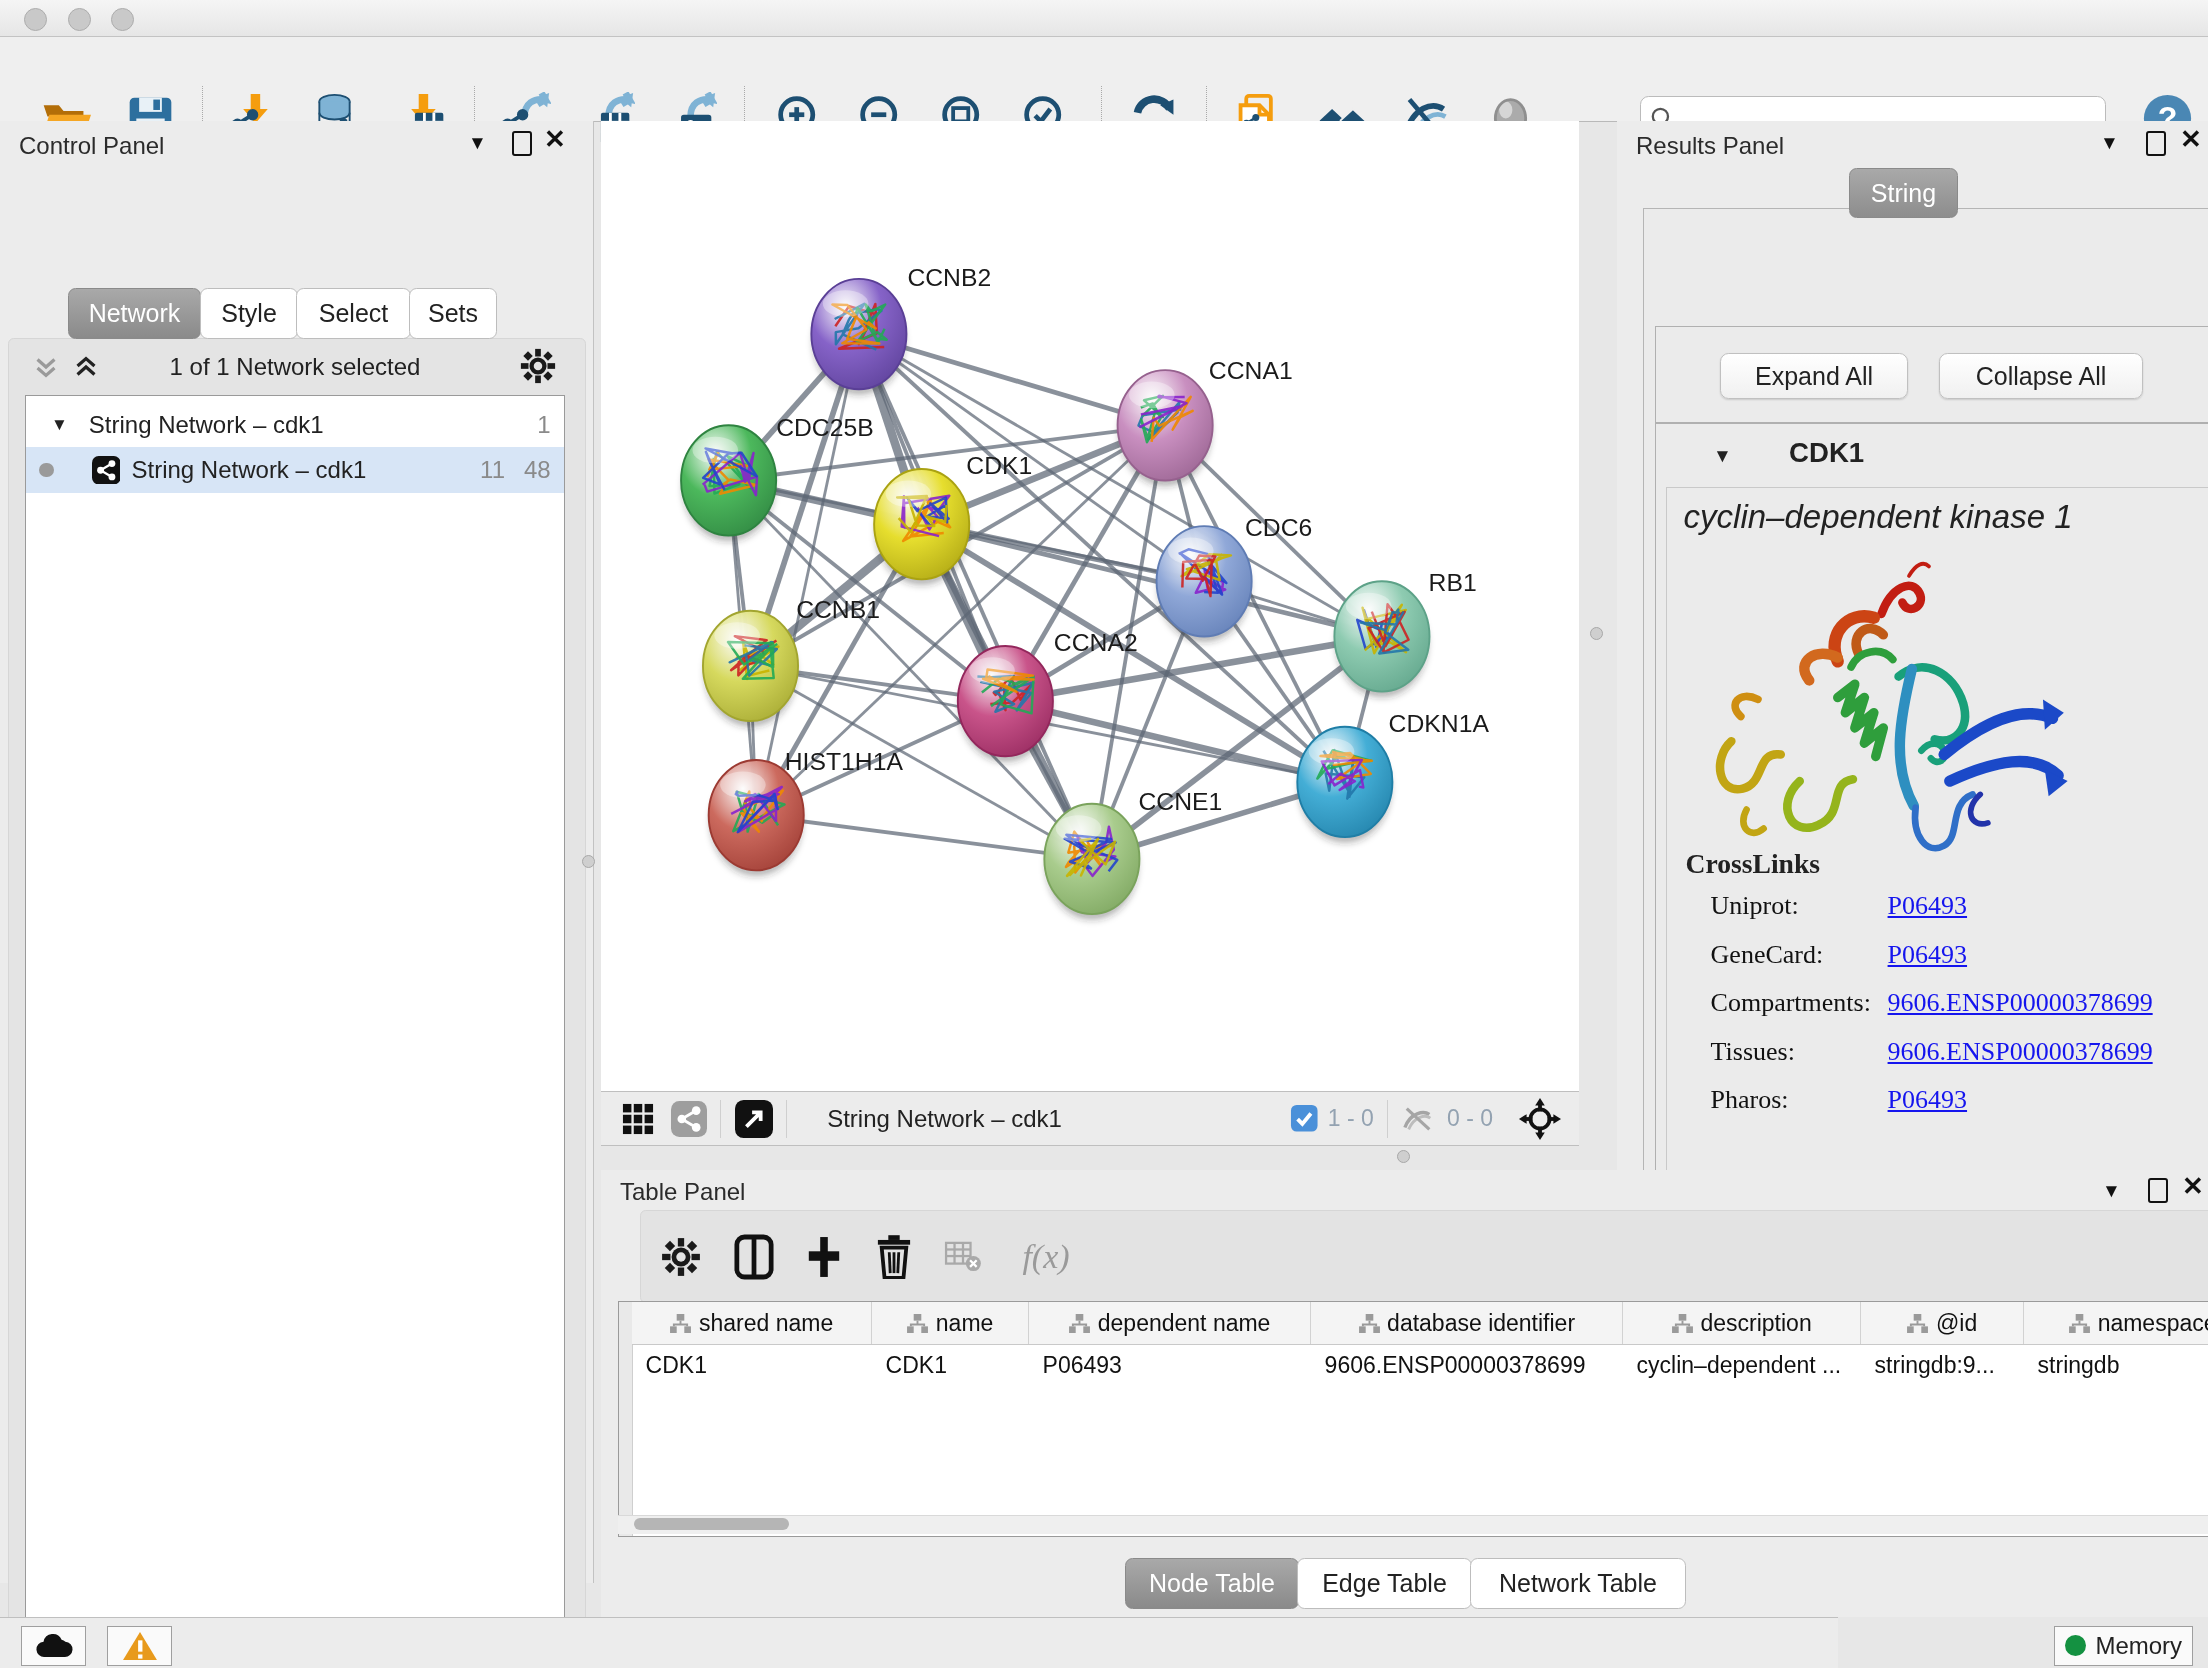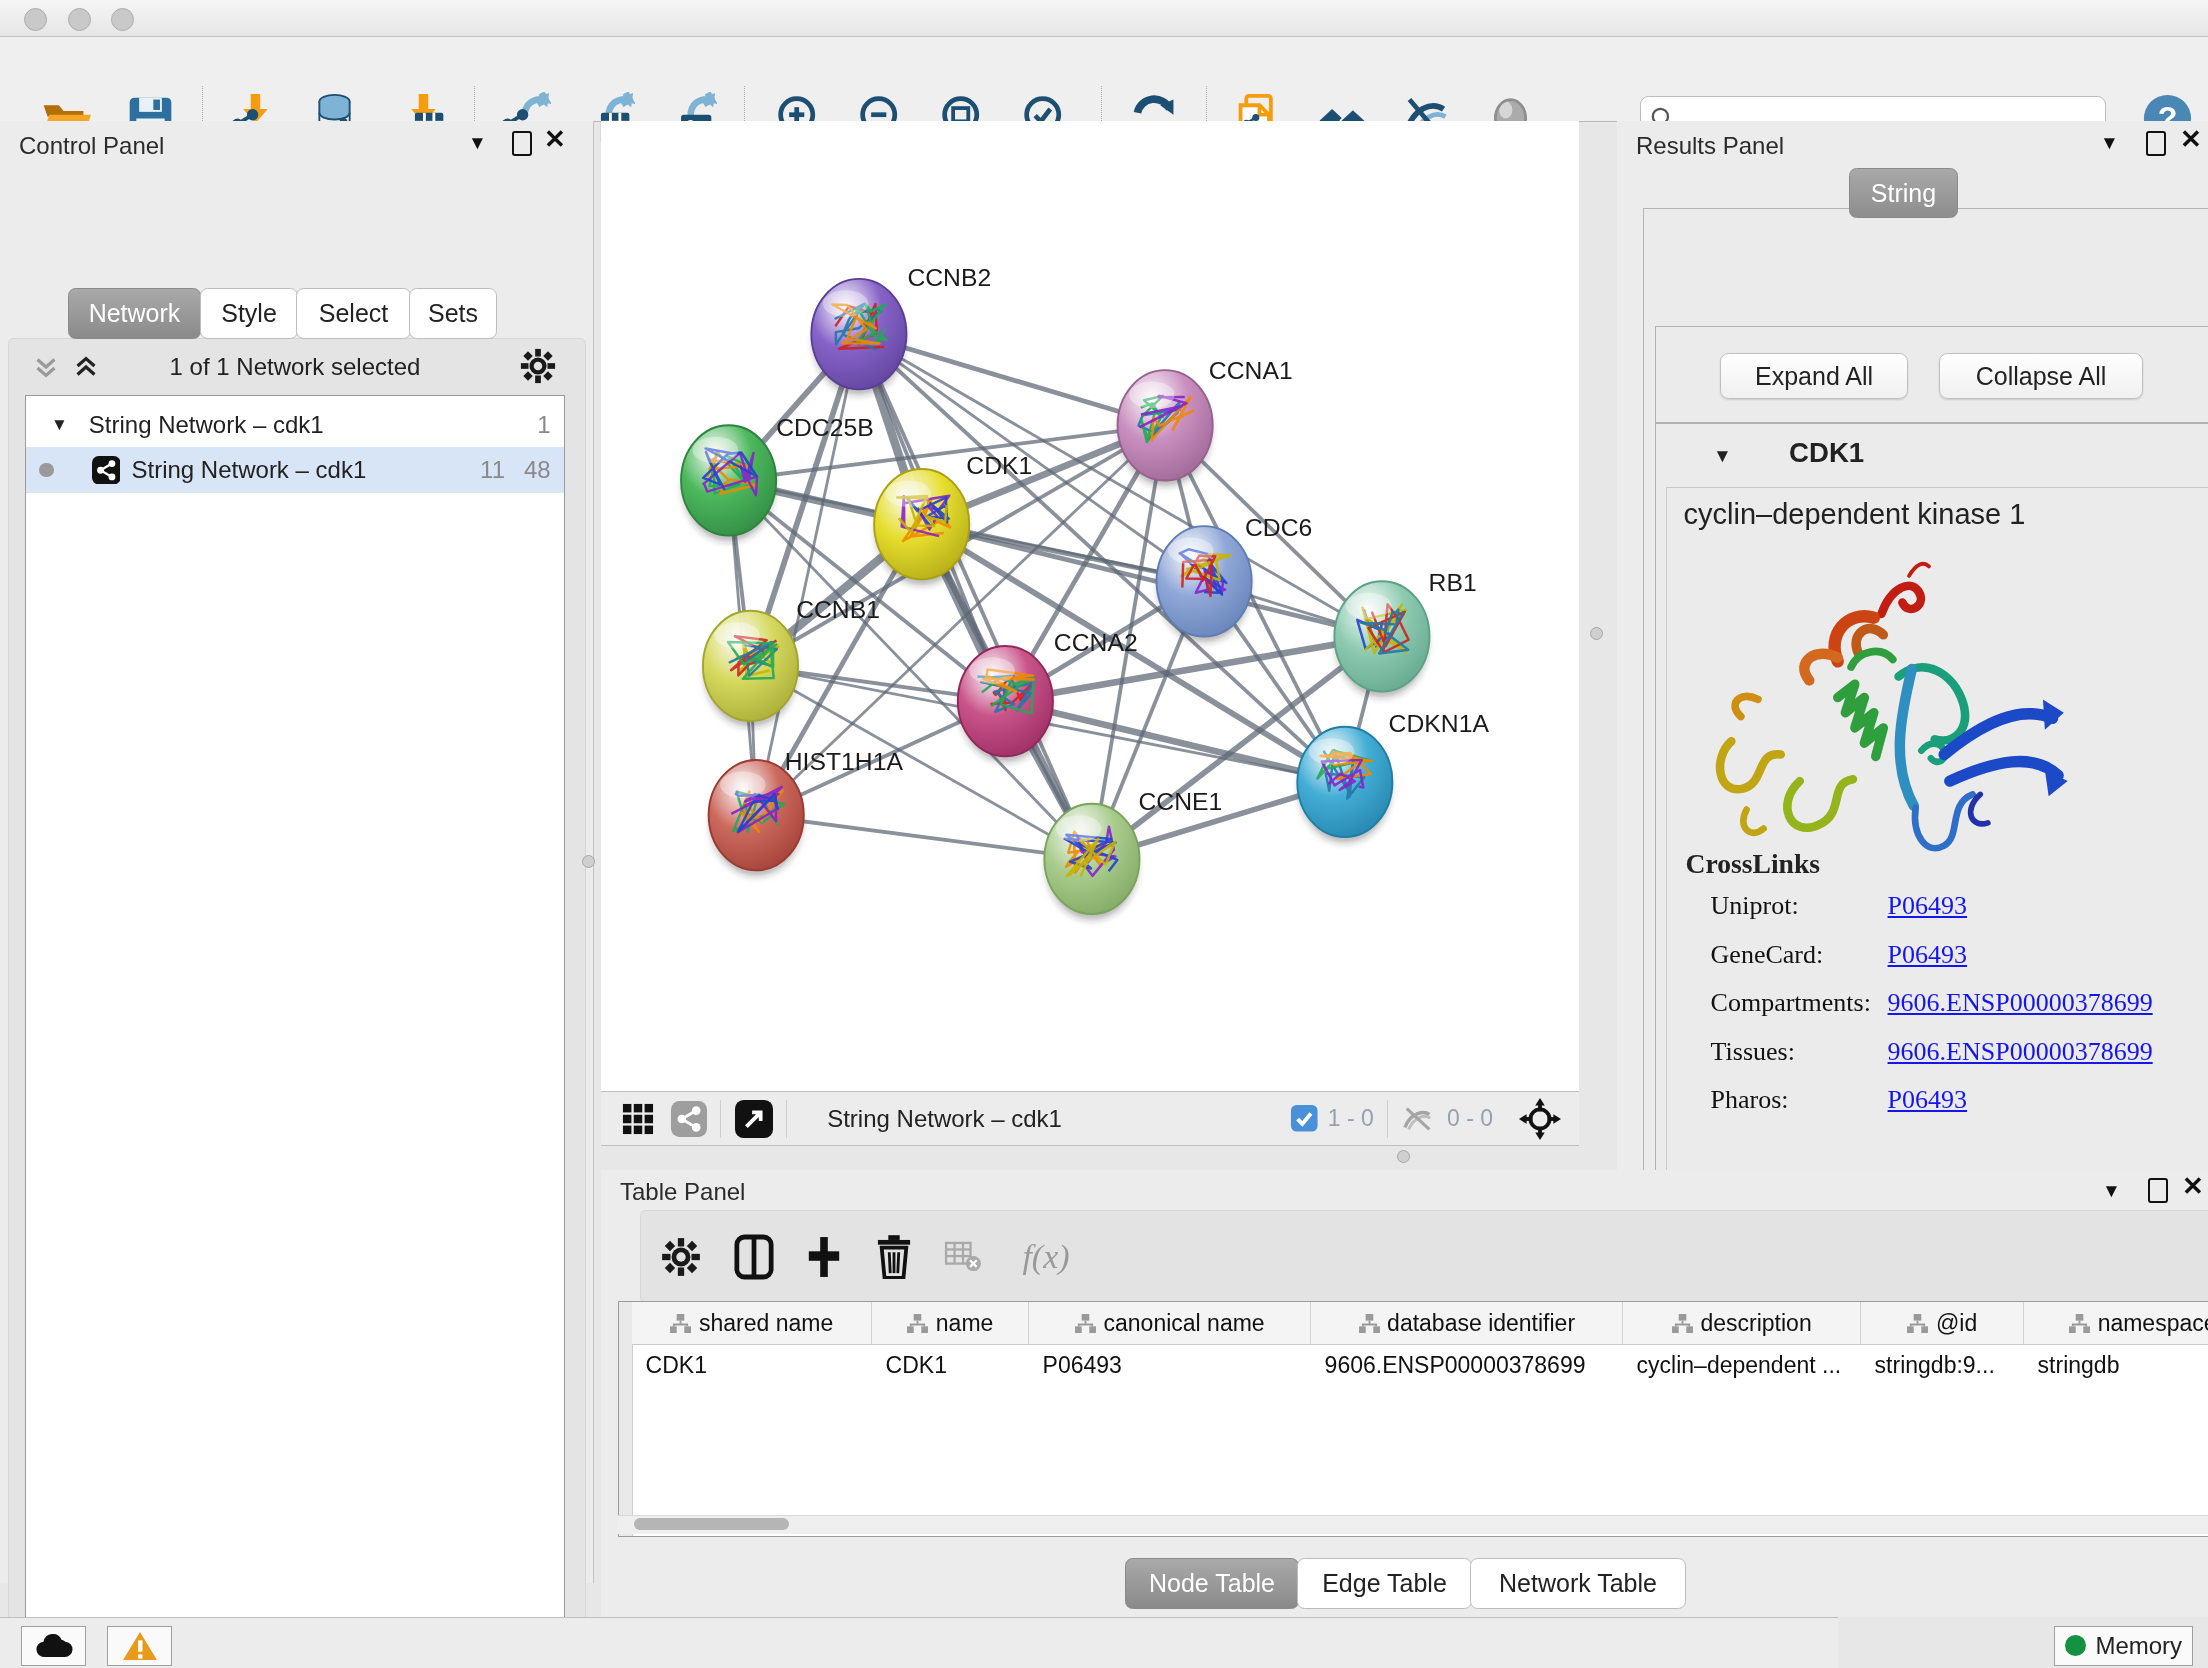--- a/index.html
+++ b/index.html
@@ -48,21 +48,21 @@
   
   #results-panel{position:absolute;left:1617px;top:121px;width:592px;height:1462px;background:#ececec;}
   #rp-box{position:absolute;left:5.7px;top:87px;width:580px;height:1014px;background:#ebebeb;border:1px solid #b5b5b5;margin-left:20px;}
   #rp-expand-box{position:absolute;left:11.4px;top:117px;width:567px;height:95px;border:1px solid #b0b0b0;}
   .rp-btn{position:absolute;top:26px;height:44px;background:linear-gradient(#ffffff,#f0f0f0);
     border:1px solid #c0c0c0;border-radius:8.6px;font-size:25px;display:flex;align-items:center;
     justify-content:center;box-shadow:0 1px 1.9px rgba(0,0,0,.15);}
   #rp-gene-box{position:absolute;left:11.4px;top:214px;width:567px;height:788px;border:1px solid #b0b0b0;}
   #rp-inner{position:absolute;left:9.5px;top:63px;width:546px;height:715px;border:1px solid #c9c9c9;}
   #rp-gene-name{font-size:27.6px;font-weight:bold;}
-  #rp-desc{font-size:29px;}
+  #rp-desc{font-size:33px;font-style:italic;}
   .xl-heading{font-family:"Liberation Serif",serif;font-weight:bold;font-size:27.6px;}
   .xl-row{position:absolute;font-family:"Liberation Serif",serif;font-size:26px;}
   .xl-label{color:#111;}
   .xl-link{color:#1515ee;text-decoration:underline;position:absolute;left:177px;top:0;white-space:nowrap;}
   #string-tab{position:absolute;left:232px;top:47px;width:107px;height:48px;border-radius:7.6px;
     background:linear-gradient(#a9a9a9,#8d8d8d);color:#fff;font-size:25px;display:flex;
     align-items:center;justify-content:center;border:1px solid #8a8a8a;}
   
   #table-panel{position:absolute;left:601px;top:1170px;width:1607px;height:447px;background:#ececec;}
   #tp-toolbar{position:absolute;left:15px;top:40px;width:1585px;height:91px;background:#e3e3e3;
@@ -826,21 +826,21 @@
           </div>
           <div class="nt-hcell" style="width: 282px;">
             <svg width="21" height="19" viewBox="0 0 22 20">
               <g fill="#9a9a9a">
                 <rect x="7" y="0" width="8" height="7"></rect>
                 <rect x="0" y="13" width="7" height="7"></rect>
                 <rect x="15" y="13" width="7" height="7"></rect>
               </g>
               <path d="M11 7v4M4 13v-2h14v2" stroke="#9a9a9a" stroke-width="2" fill="none"></path>
             </svg>
-            <span>canonical name</span>
+            <span>dependent name</span>
           </div>
           <div class="nt-hcell" style="width: 312px;">
             <svg width="21" height="19" viewBox="0 0 22 20">
               <g fill="#9a9a9a">
                 <rect x="7" y="0" width="8" height="7"></rect>
                 <rect x="0" y="13" width="7" height="7"></rect>
                 <rect x="15" y="13" width="7" height="7"></rect>
               </g>
               <path d="M11 7v4M4 13v-2h14v2" stroke="#9a9a9a" stroke-width="2" fill="none"></path>
             </svg>

